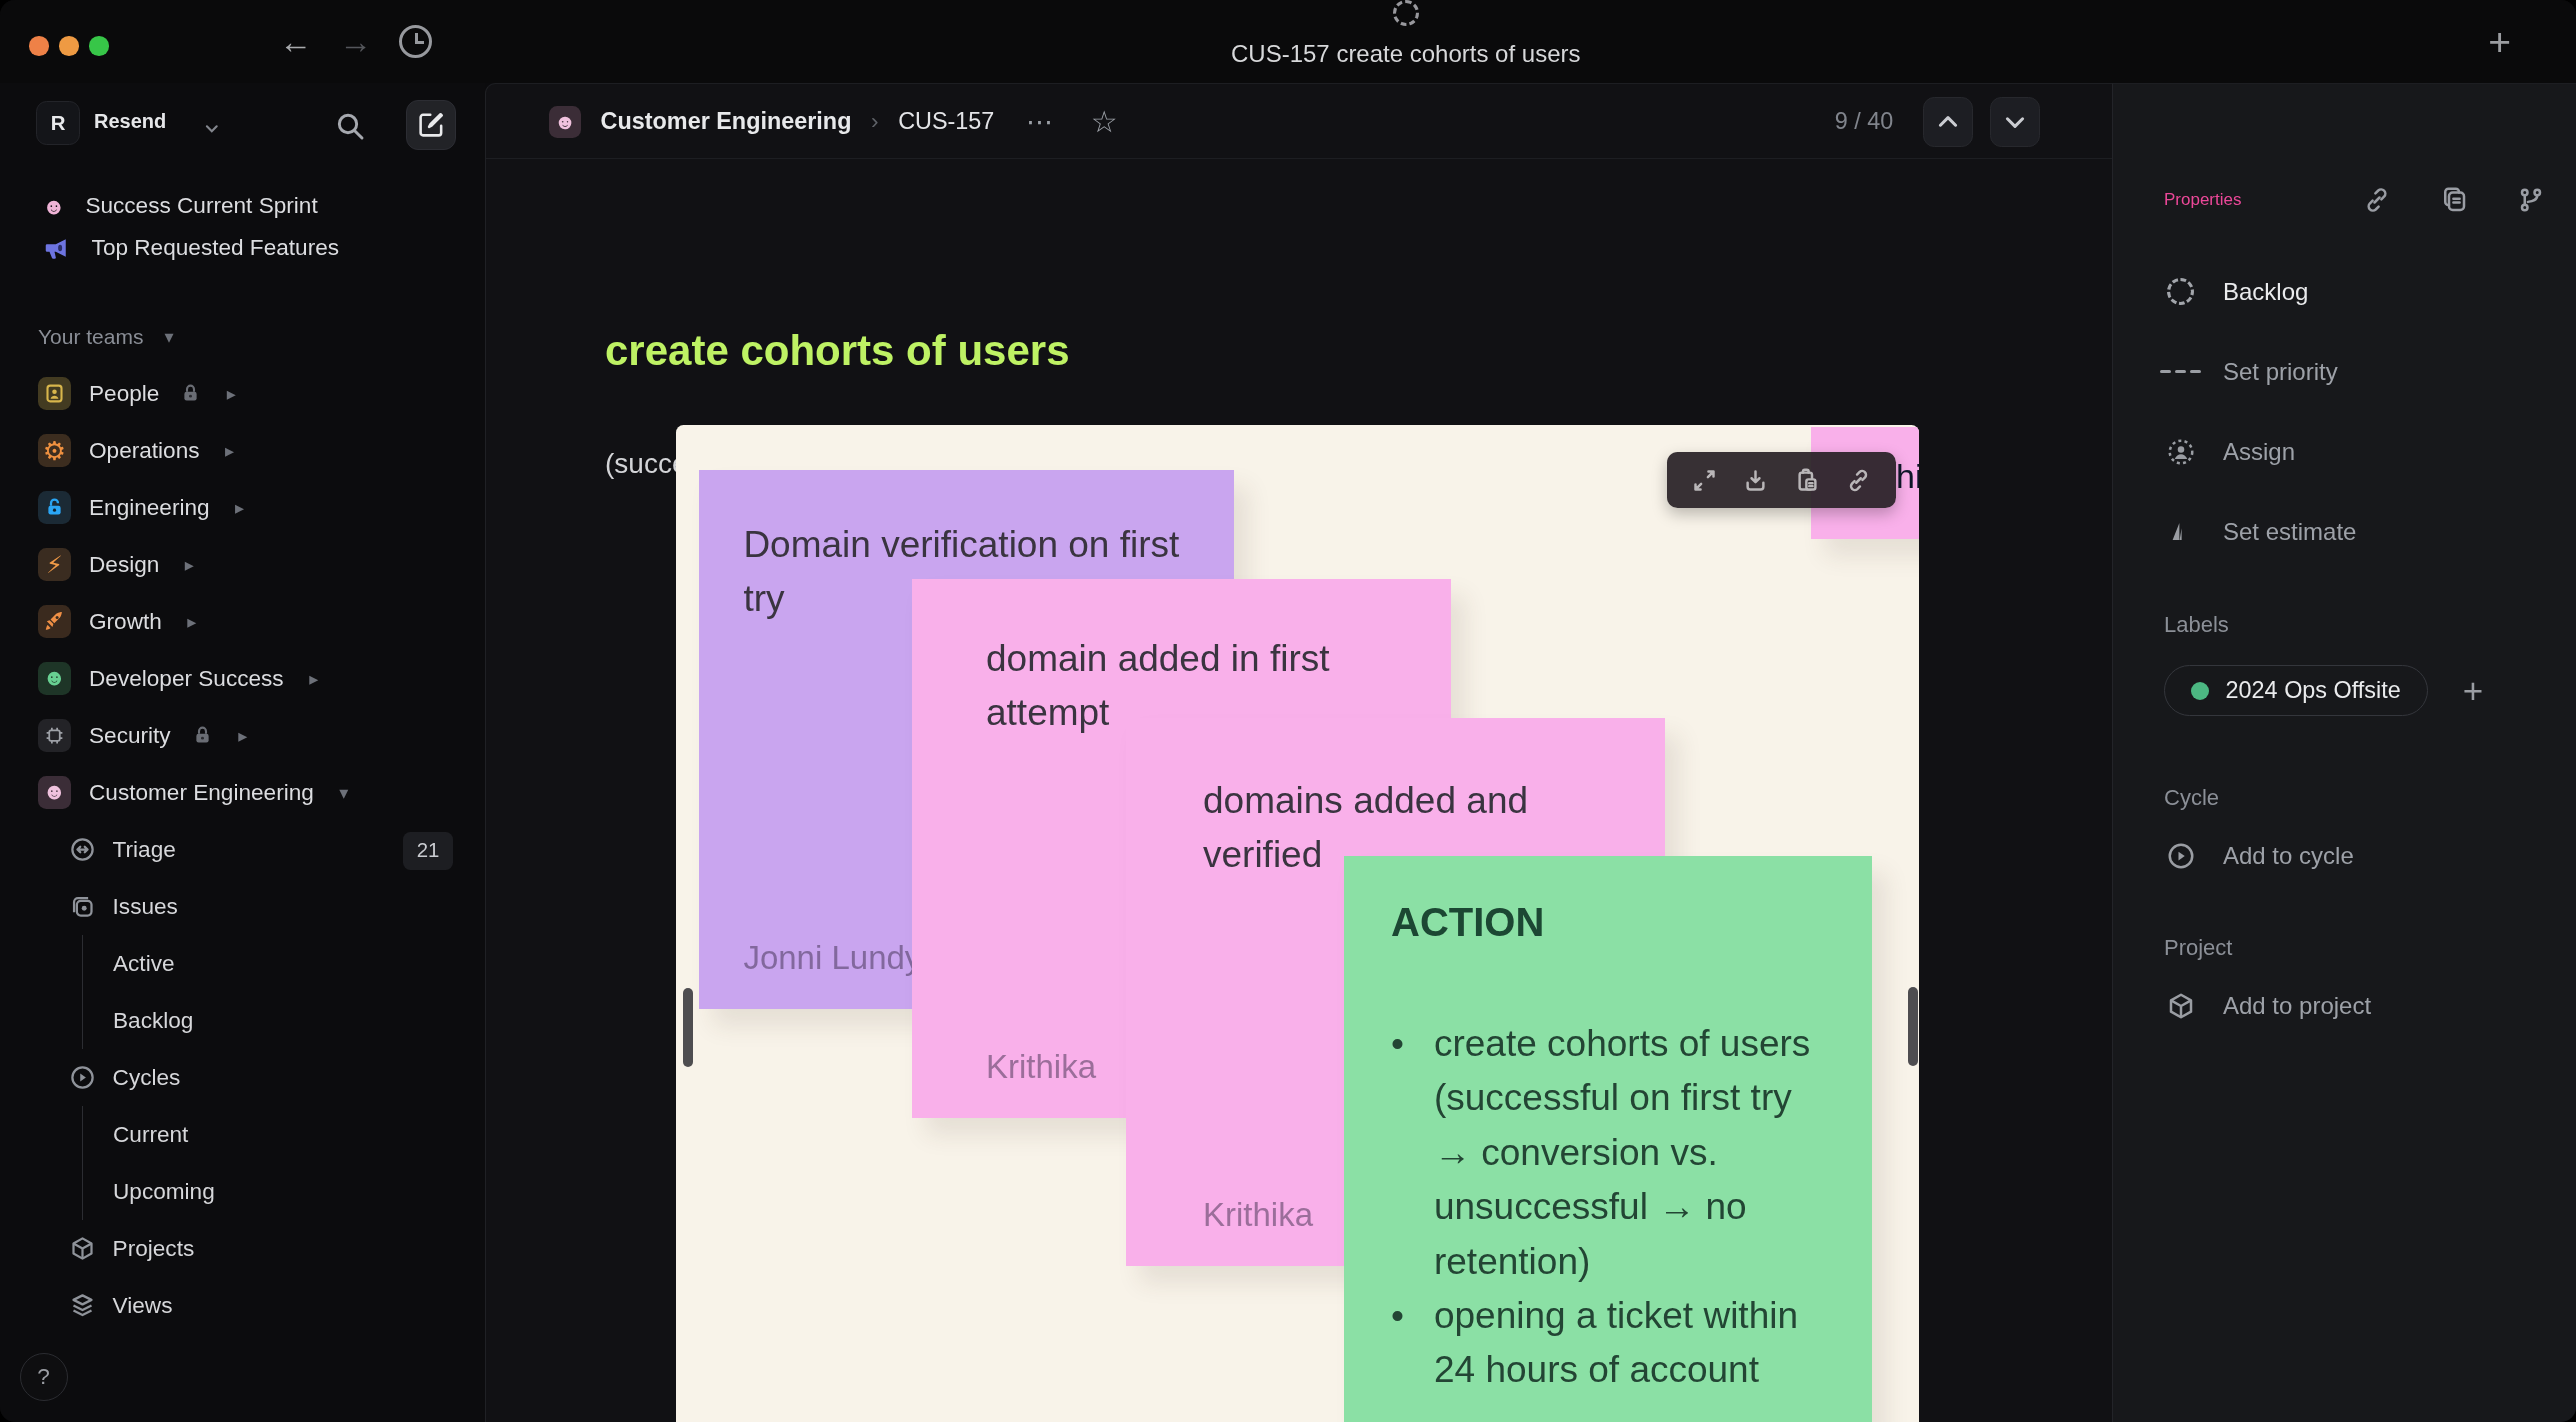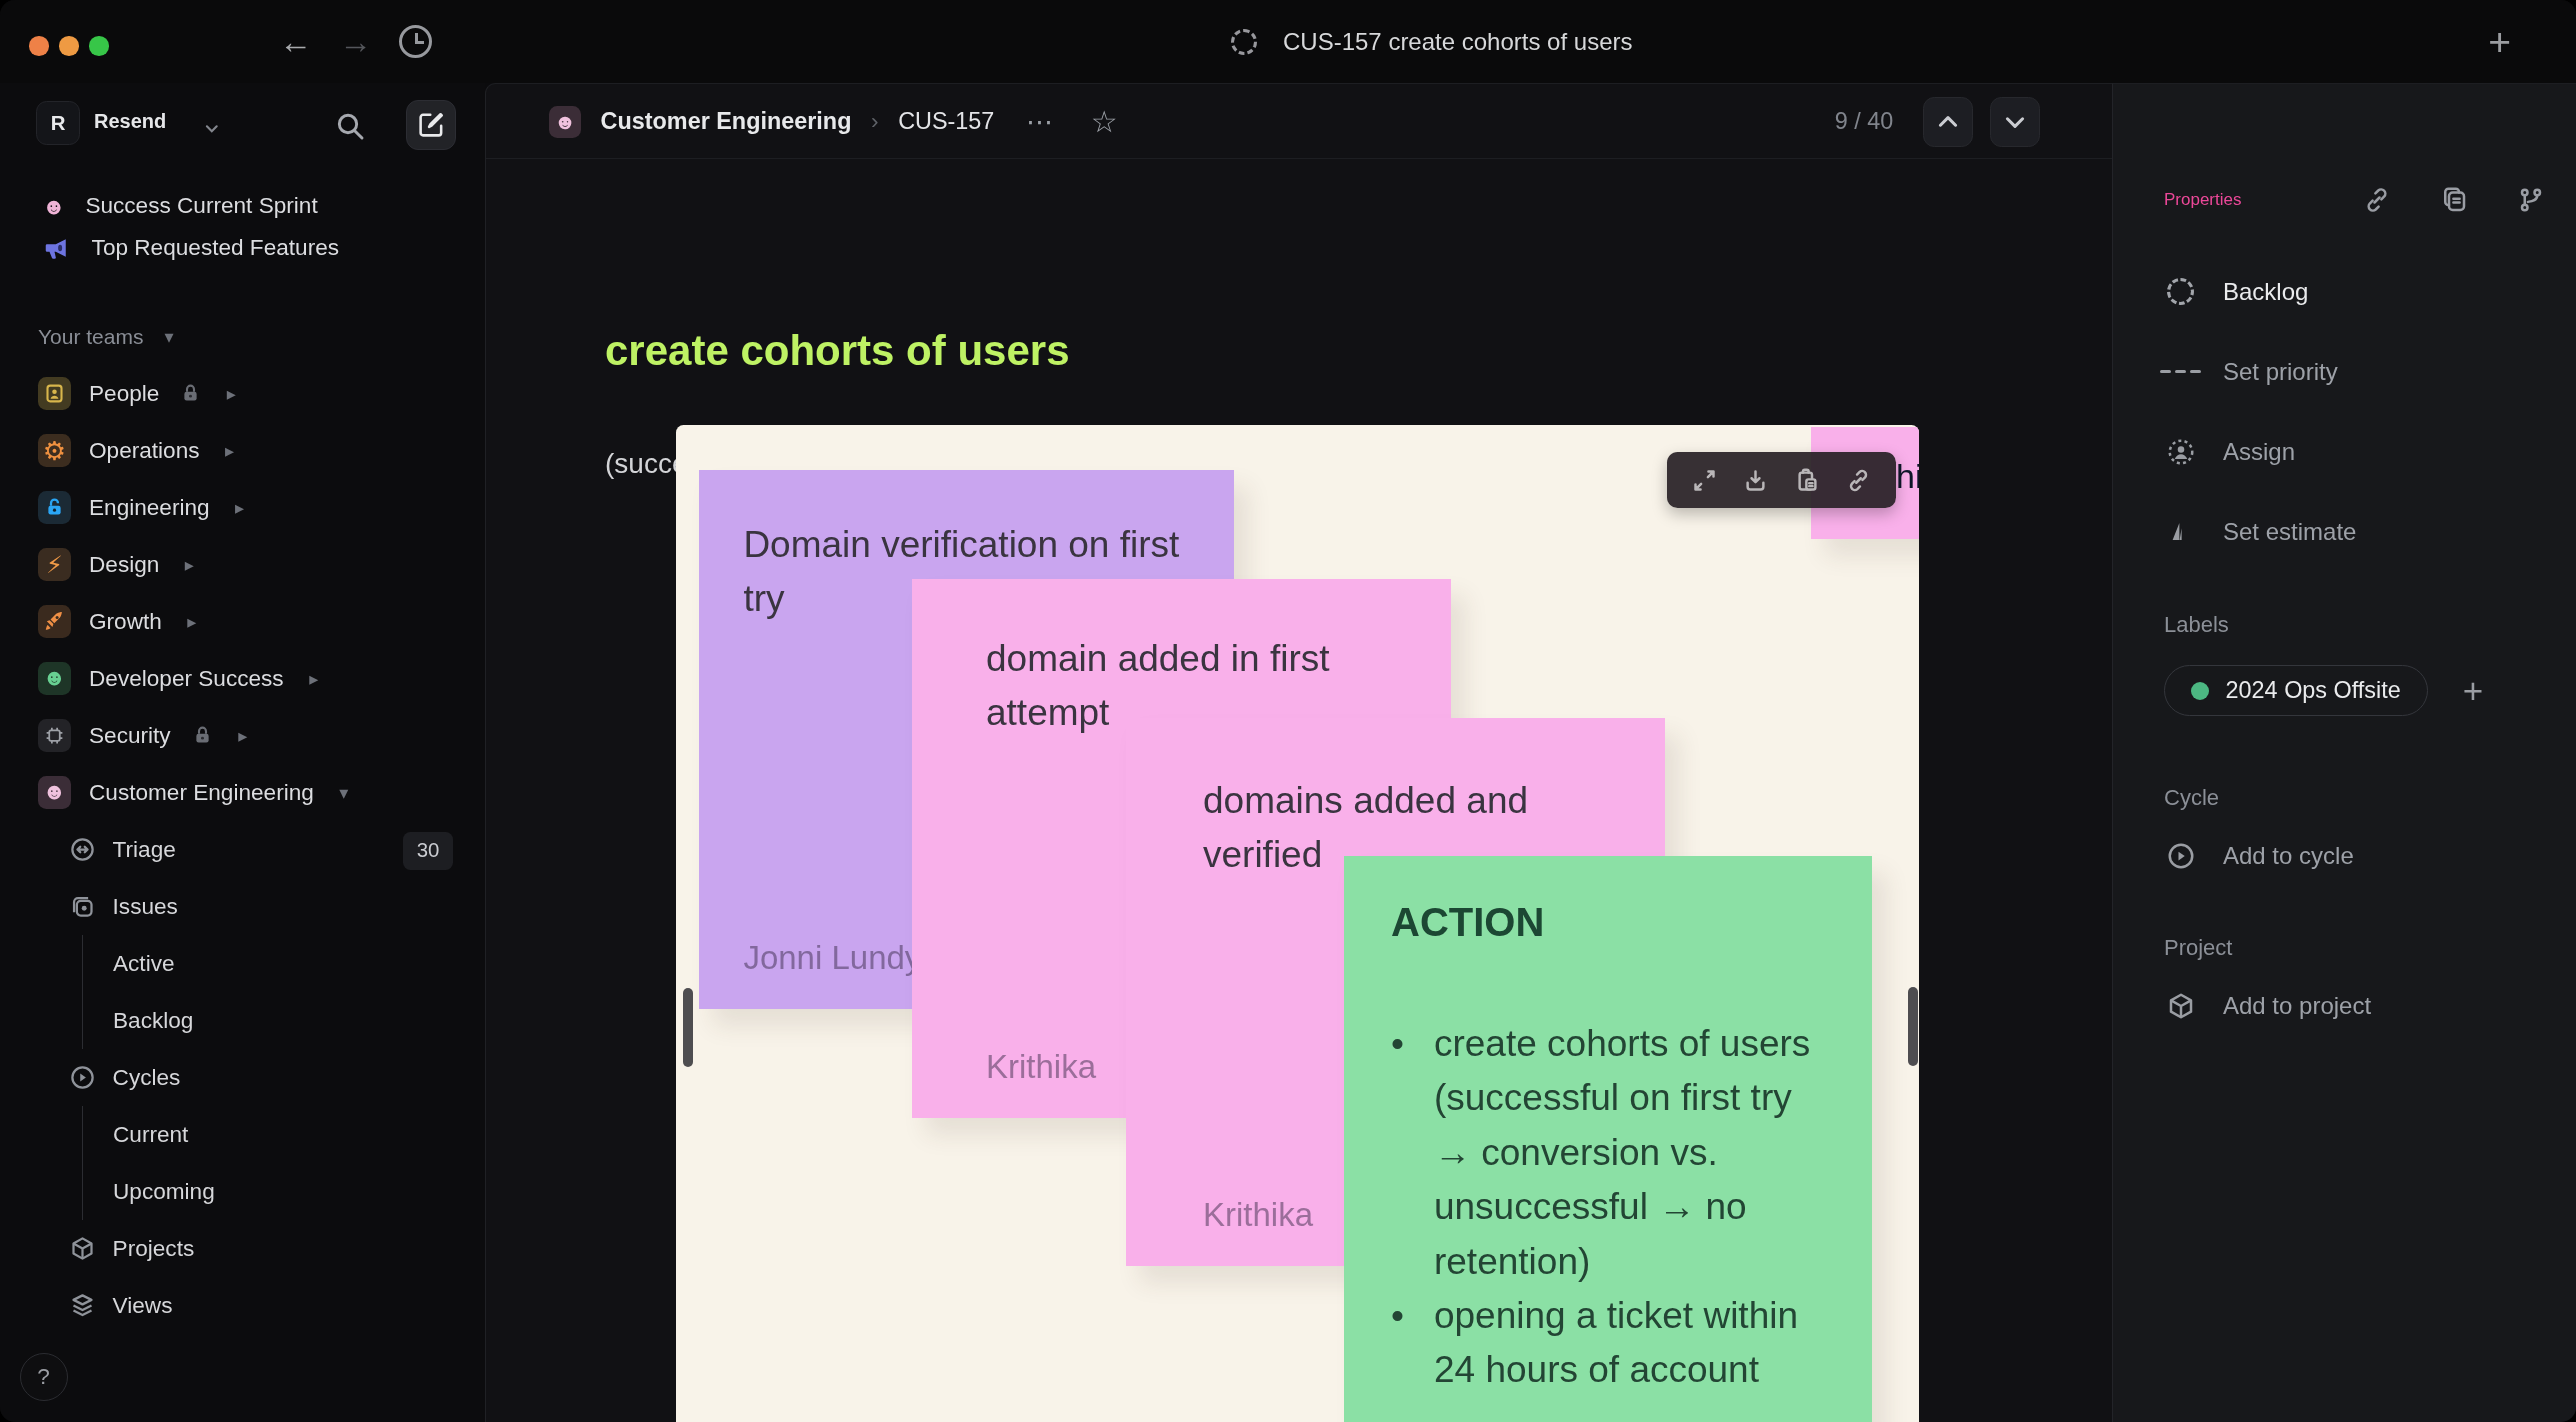--- a/index.html
+++ b/index.html
@@ -9,21 +9,21 @@
   
   .titlebar { position:relative; height:83px; background:#0a0a0b; }
   .traffic { position:absolute; top:36px; left:29px; display:flex; gap:10.6px; }
   .traffic span { width:19.6px; height:19.6px; border-radius:50%; display:block; }
   .nav-ctl { position:absolute; top:0; left:279px; height:83px; display:flex; align-items:center; gap:27px; }
   .nav-arrow { font-size:33px; color:#a8aaae; line-height:1; }
   .nav-arrow.dim { color:#54565b; }
   .clock-icon { width:33px; height:33px; border:3px solid #97999e; border-radius:50%; position:relative; }
   .clock-icon::before { content:""; position:absolute; left:13px; top:5.3px; width:3px; height:9.8px; background:#97999e; }
   .clock-icon::after { content:""; position:absolute; left:13px; top:13px; width:9px; height:3px; background:#97999e; }
-  .win-title { position:absolute; top:0; left:1231px; height:83px; display:flex; align-items:center; gap:26px; }
+  .win-title { position:absolute; top:0; left:1231px; height:83px; display:flex; align-items:center; gap:14px;flex-direction:column; }
   .spinner { width:26px; height:26px; border:3px dashed #98989d; border-radius:50%; }
   .win-title-text { font-size:24px; color:#d7d8da; }
   .titlebar-plus { position:absolute; top:19.6px; right:65px; font-size:39px; color:#9b9da1; font-weight:300; }
 
   
   .body-row { position:absolute; top:83px; left:0; right:0; bottom:0; display:flex; }
   .sidebar { position:relative; width:485px; background:#0c0c0e; flex:none; }
   .main { position:relative; flex:1; background:#111114; border-left:0.8px solid #202125; border-top:0.8px solid #1d1e22; border-top-left-radius:10.6px; overflow:hidden; }
   .props { position:relative; width:464px; flex:none; background:#17181b; border-left:0.8px solid #232429; border-top:0.8px solid #1d1e22; padding:0 0 0 51px; }
 
@@ -245,21 +245,21 @@
         <span class="lbl">Customer Engineering</span>
         <span class="disclose">▾</span>
       </div>
 
       <div class="side-row sub-row">
         <svg class="sicon" width="27" height="27" viewBox="0 0 24 24" fill="none" stroke="currentColor" stroke-width="2">
             <circle cx="12" cy="12" r="9"></circle>
             <path d="M8 12h8M10 9.5L7.5 12l2.5 2.5M14 9.5l2.5 2.5-2.5 2.5" stroke-linecap="round" stroke-linejoin="round"></path>
           </svg>
         <span class="lbl">Triage</span>
-        <span class="badge">30</span>
+        <span class="badge">21</span>
       </div>
 
       <div class="side-row sub-row">
         <svg class="sicon" width="27" height="27" viewBox="0 0 24 24" fill="none" stroke="currentColor" stroke-width="2">
             <rect x="7" y="7" width="13" height="13" rx="3.5"></rect>
             <path d="M17 4.5H8A3.5 3.5 0 0 0 4.5 8v9"></path>
             <circle cx="13.5" cy="13.5" r="2.2" fill="currentColor" stroke="none"></circle>
           </svg>
         <span class="lbl">Issues</span>
       </div>

